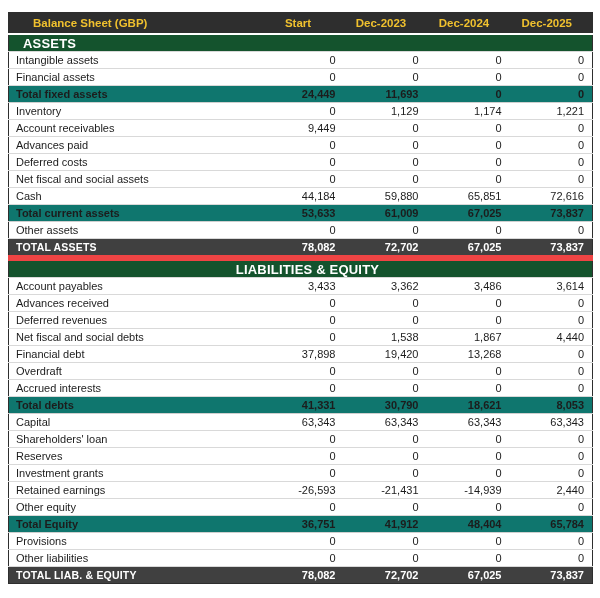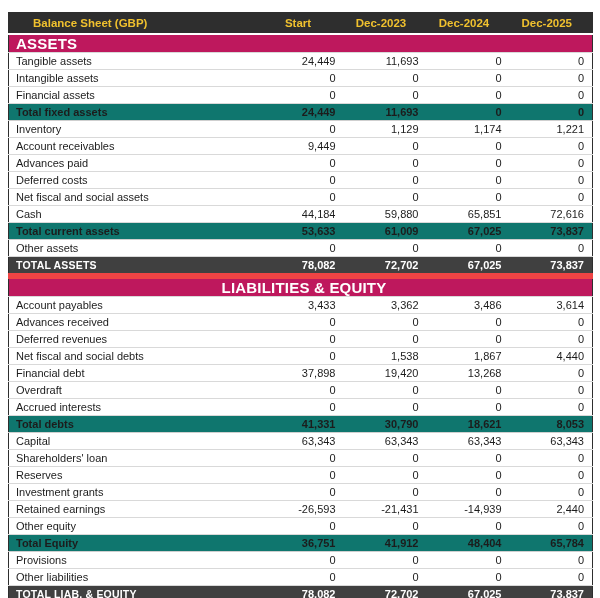--- a/index.html
+++ b/index.html
@@ -36,26 +36,26 @@
     height: 21px;
     padding: 0;
     vertical-align: middle;
     font-size: 11.5px;
   }
   thead th.label { text-align: left; padding-left: 24px; }
   thead th.num   { text-align: center; padding-right: 8px; }
 
   
   tr.section-row td {
-    background: #be185d;
+    background: #14532d;
     color: #ffffff;
     font-weight: bold;
     height: 16px;
-    padding-left: 7px;
-    font-size: 15px;
+    padding-left: 14px;
+    font-size: 13px;
     letter-spacing: 0.2px;
     border-top: 2px solid #ffffff;
   }
   tr.section-row.gapped td { border-top: 6px solid #ef4444; text-align: center; }
 
   
   tbody td {
     height: 16px;
     padding: 0;
     vertical-align: middle;
@@ -99,27 +99,20 @@
           <th class="num">Dec-2023</th>
           <th class="num">Dec-2024</th>
           <th class="num">Dec-2025</th>
         </tr>
     </thead>
     <tbody id="table-body">
         <tr class="section-row">
           <td colspan="5">ASSETS</td>
         </tr>
         <tr class="row-normal">
-          <td class="label">Tangible assets</td>
-          <td class="num">24,449</td>
-          <td class="num">11,693</td>
-          <td class="num">0</td>
-          <td class="num">0</td>
-        </tr>
-        <tr class="row-normal">
           <td class="label">Intangible assets</td>
           <td class="num">0</td>
           <td class="num">0</td>
           <td class="num">0</td>
           <td class="num">0</td>
         </tr>
         <tr class="row-normal">
           <td class="label">Financial assets</td>
           <td class="num">0</td>
           <td class="num">0</td>

